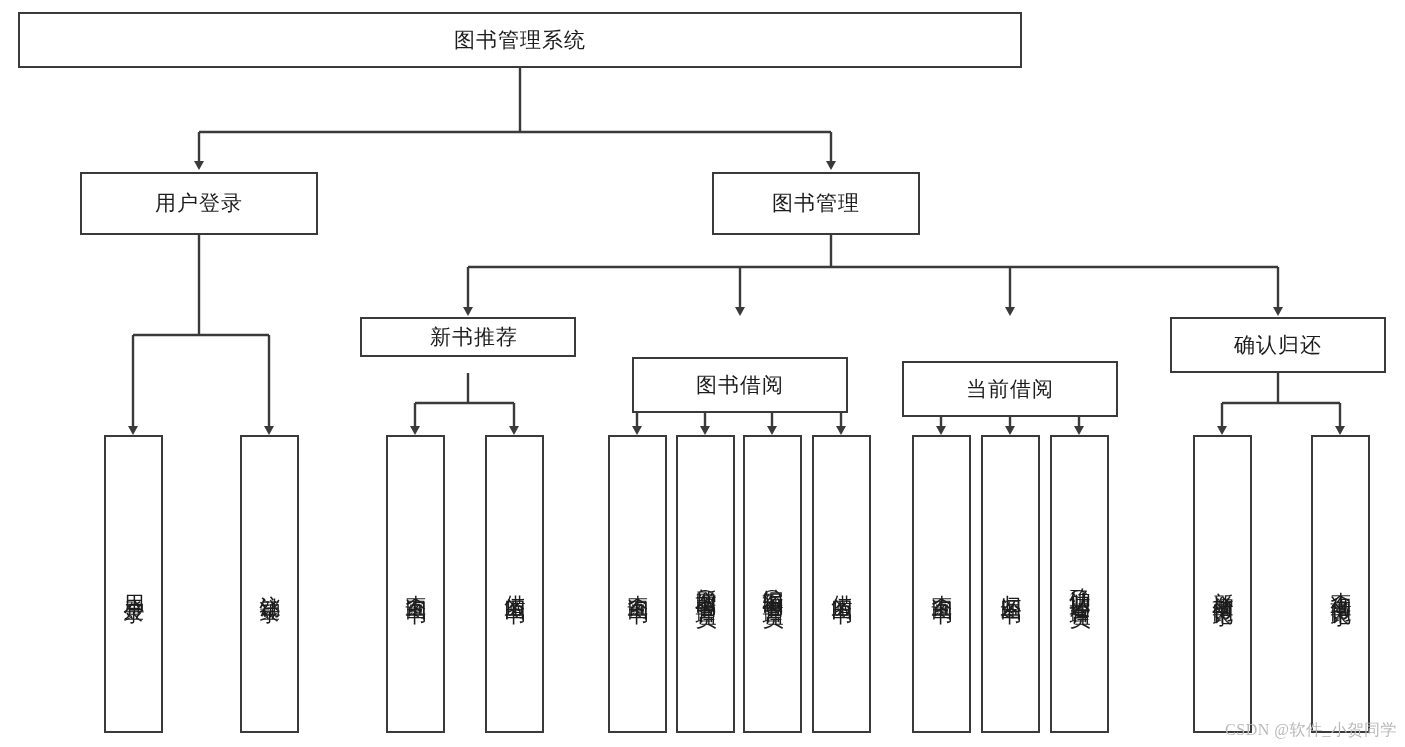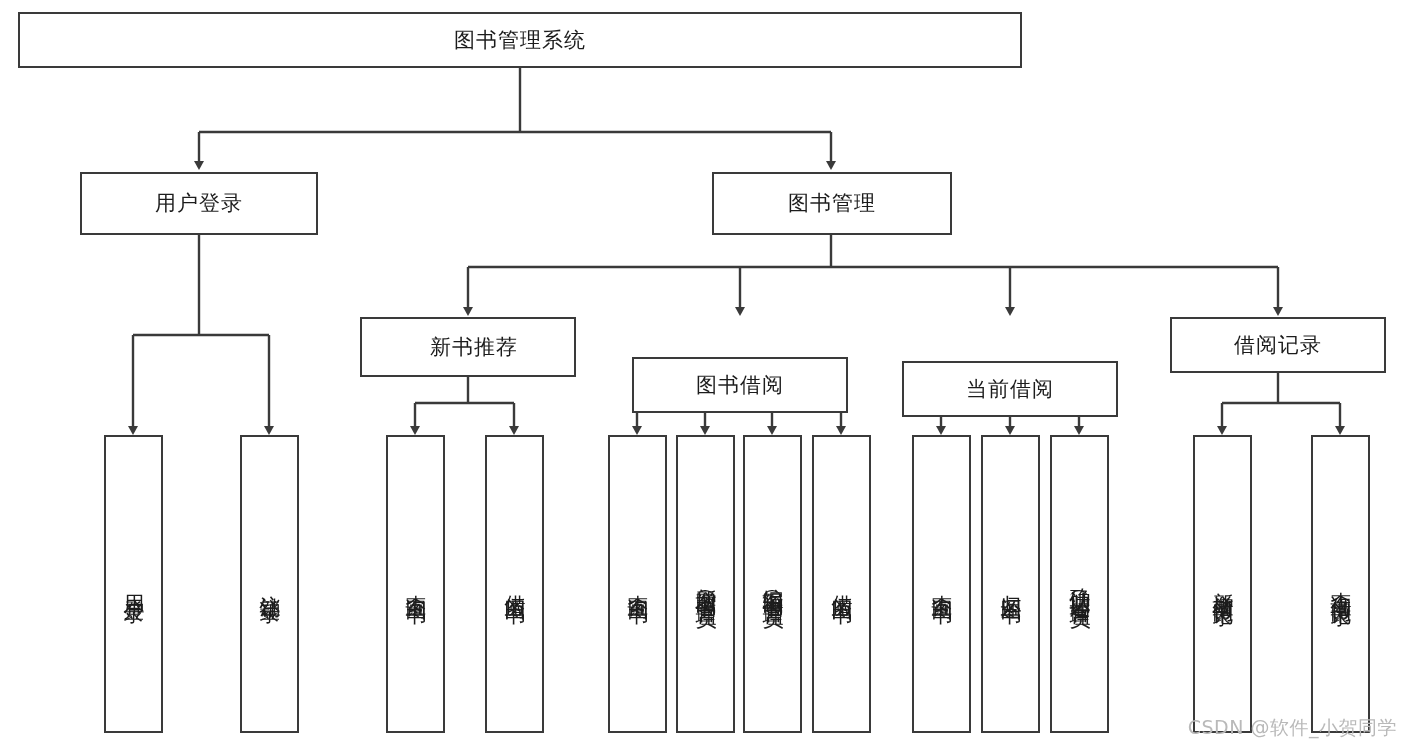--- a/index.html
+++ b/index.html
@@ -9,20 +9,21 @@
   }
   body {
     font-family: "DejaVu Sans", "Liberation Sans", sans-serif;
   }
   #canvas {
     position: relative;
     width: 1405px;
     height: 747px;
     background: #ffffff;
     overflow: hidden;
+    font-family: Liberation Serif, serif;
   }
   svg.wires {
     position: absolute;
     left: 0;
     top: 0;
     width: 1405px;
     height: 747px;
     pointer-events: none;
   }
   .node {
@@ -51,21 +52,21 @@
   }
   .node.vert .label {
     writing-mode: vertical-rl;
     text-orientation: upright;
     display: block;
   }
   .watermark {
     position: absolute;
     right: 8px;
     bottom: 6px;
-    font-size: 19px;
+    font-size: 16px;
     color: #b9b9b9;
     white-space: nowrap;
     letter-spacing: 0.5px;
   }
 </style>
 </head>
 <body>
 
 <div id="canvas">
 
@@ -119,35 +120,35 @@
     </g>
   </svg>
 
   <div class="node horiz" style="left:18px; top:12px; width:1004px; height:56px;">
     <span class="label">图书管理系统</span>
   </div>
 
   <div class="node horiz" style="left:80px; top:172px; width:238px; height:63px;">
     <span class="label">用户登录</span>
   </div>
-  <div class="node horiz" style="left:712px; top:172px; width:240px; height:63px;">
+  <div class="node horiz" style="left:712px; top:172px; width:208px; height:63px;">
     <span class="label">图书管理</span>
   </div>
 
-  <div class="node horiz" style="left:360px; top:317px; width:216px; height:60px;padding-left:12px;">
+  <div class="node horiz" style="left:360px; top:317px; width:216px; height:40px;padding-left:12px;">
     <span class="label">新书推荐</span>
   </div>
   <div class="node horiz" style="left:632px; top:317px; width:216px; height:56px;margin-top:40px;">
     <span class="label">图书借阅</span>
   </div>
   <div class="node horiz" style="left:902px; top:317px; width:216px; height:56px;margin-top:44px;">
     <span class="label">当前借阅</span>
   </div>
   <div class="node horiz" style="left:1170px; top:317px; width:216px; height:56px;">
-    <span class="label">借阅记录</span>
+    <span class="label">确认归还</span>
   </div>
 
   <div class="node vert" style="left:104px; top:435px; width:59px; height:298px;">
     <span class="label">用户登录</span>
   </div>
   <div class="node vert" style="left:240px; top:435px; width:59px; height:298px;">
     <span class="label">注销登录</span>
   </div>
 
   <div class="node vert" style="left:386px; top:435px; width:59px; height:298px;">

